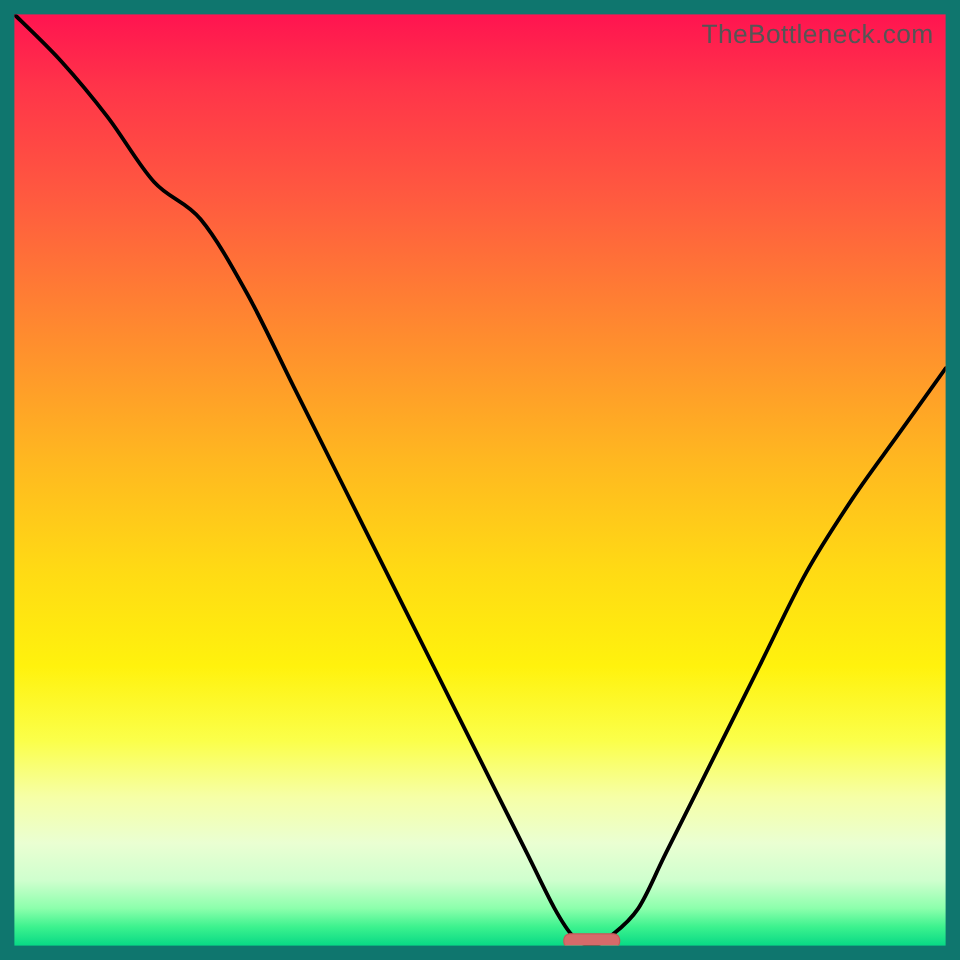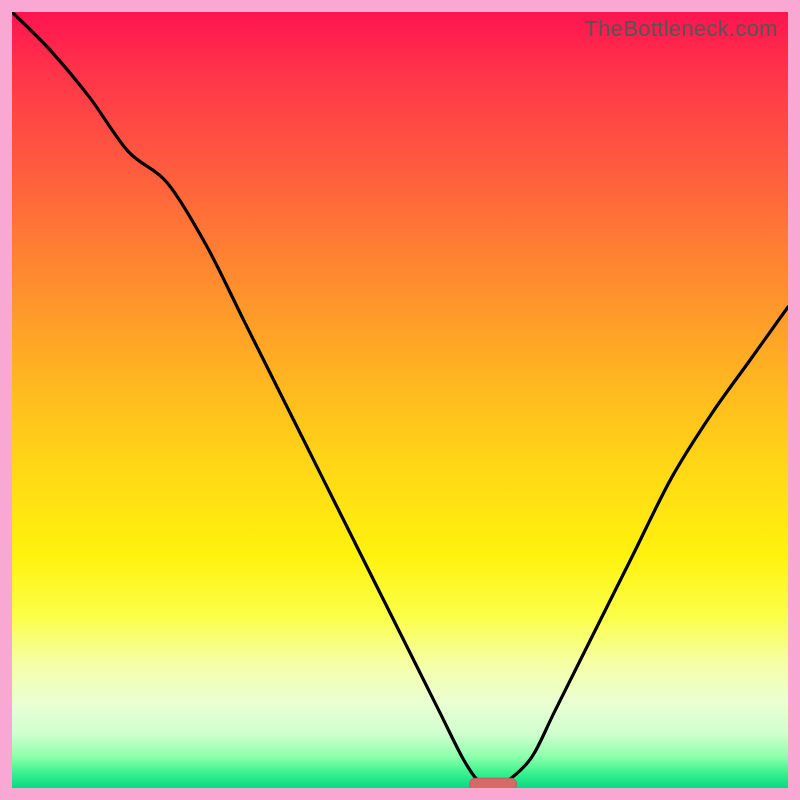--- a/index.html
+++ b/index.html
@@ -8,21 +8,21 @@
     width: 800px;
     height: 800px;
     overflow: hidden;
     background: #000;
     font-family: Arial, Helvetica, sans-serif;
   }
   .frame {
     position: relative;
     width: 800px;
     height: 800px;
-    background: #f9a8d4;
+    background: #0f766e;
   }
   .plot-area {
     position: absolute;
     left: 12px;
     top: 12px;
     width: 776px;
     height: 776px;
     background: linear-gradient(
       to bottom,
       #ff1450 0%,

